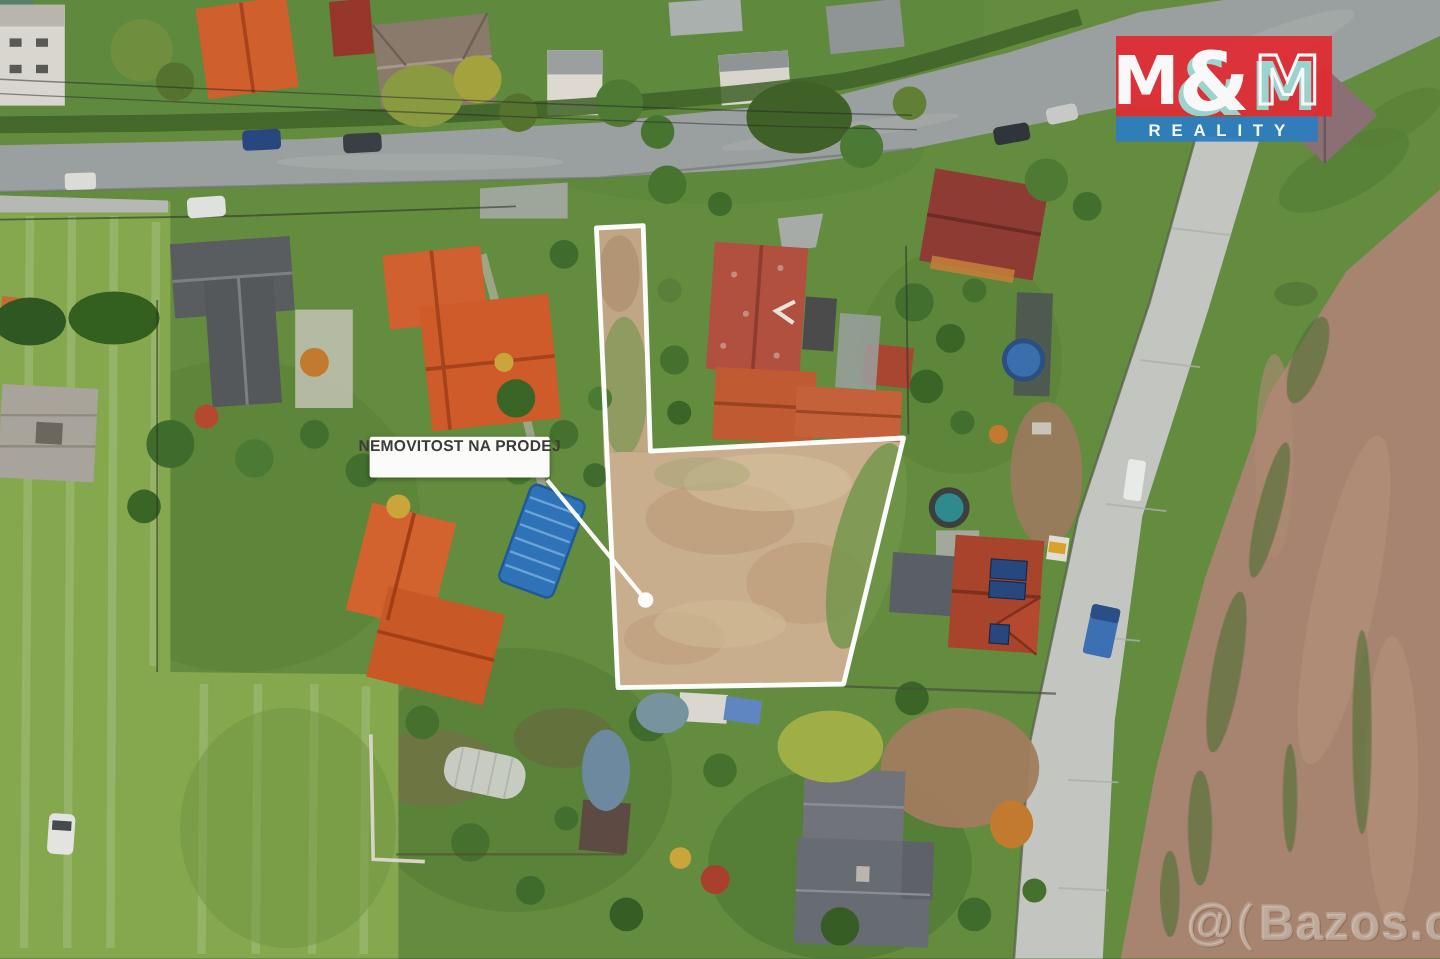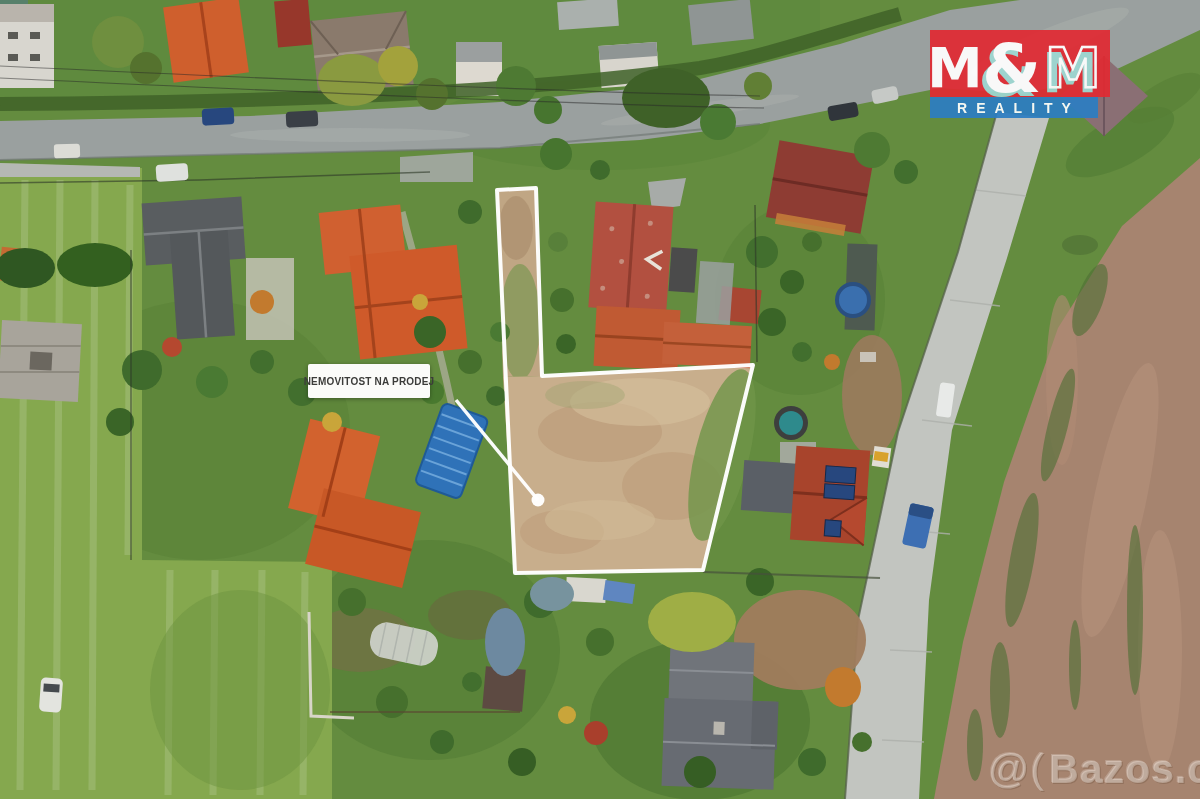--- a/index.html
+++ b/index.html
@@ -1,23 +1,23 @@
 <!DOCTYPE html>
 <html><head>
 <meta charset="utf-8">
 <style>
   html,body{margin:0;padding:0;background:#222;}
   .stage{position:relative;width:1200px;height:799px;overflow:hidden;
          font-family:"Liberation Sans","DejaVu Sans",sans-serif;background:#648c3f;}
   .stage svg.scene{position:absolute;left:0;top:0;}
 
   
-  .sale-label{position:absolute;left:308px;top:364px;width:122px;height:34px;
-    background:#fbfbf9;display:flex;align-items:center;justify-content:center;
-    font-size:10px;font-weight:bold;color:#3c3c3a;letter-spacing:.2px;
+  .sale-label{position:absolute;left:308px;top:364px;width:150px;height:34px;
+    background:#fbfbf9;display:flex;justify-content:center;
+    font-size:13px;font-weight:bold;color:#3c3c3a;letter-spacing:.2px;
     box-shadow:0 1px 4px rgba(0,0,0,.35);border-radius:2px;white-space:nowrap;}
 
   
   .logo{position:absolute;left:930px;top:30px;width:180px;opacity:.93;}
   .logo .red-box{width:180px;height:67px;background:#e02b33;position:relative;overflow:hidden;}
   .logo .blue-bar{width:168px;height:21px;background:#2d7dc2;display:flex;align-items:center;
     justify-content:center;}
   .logo .blue-bar span{color:#fff;font-weight:bold;font-size:14px;letter-spacing:9px;
     padding-left:9px;line-height:1;}
 

